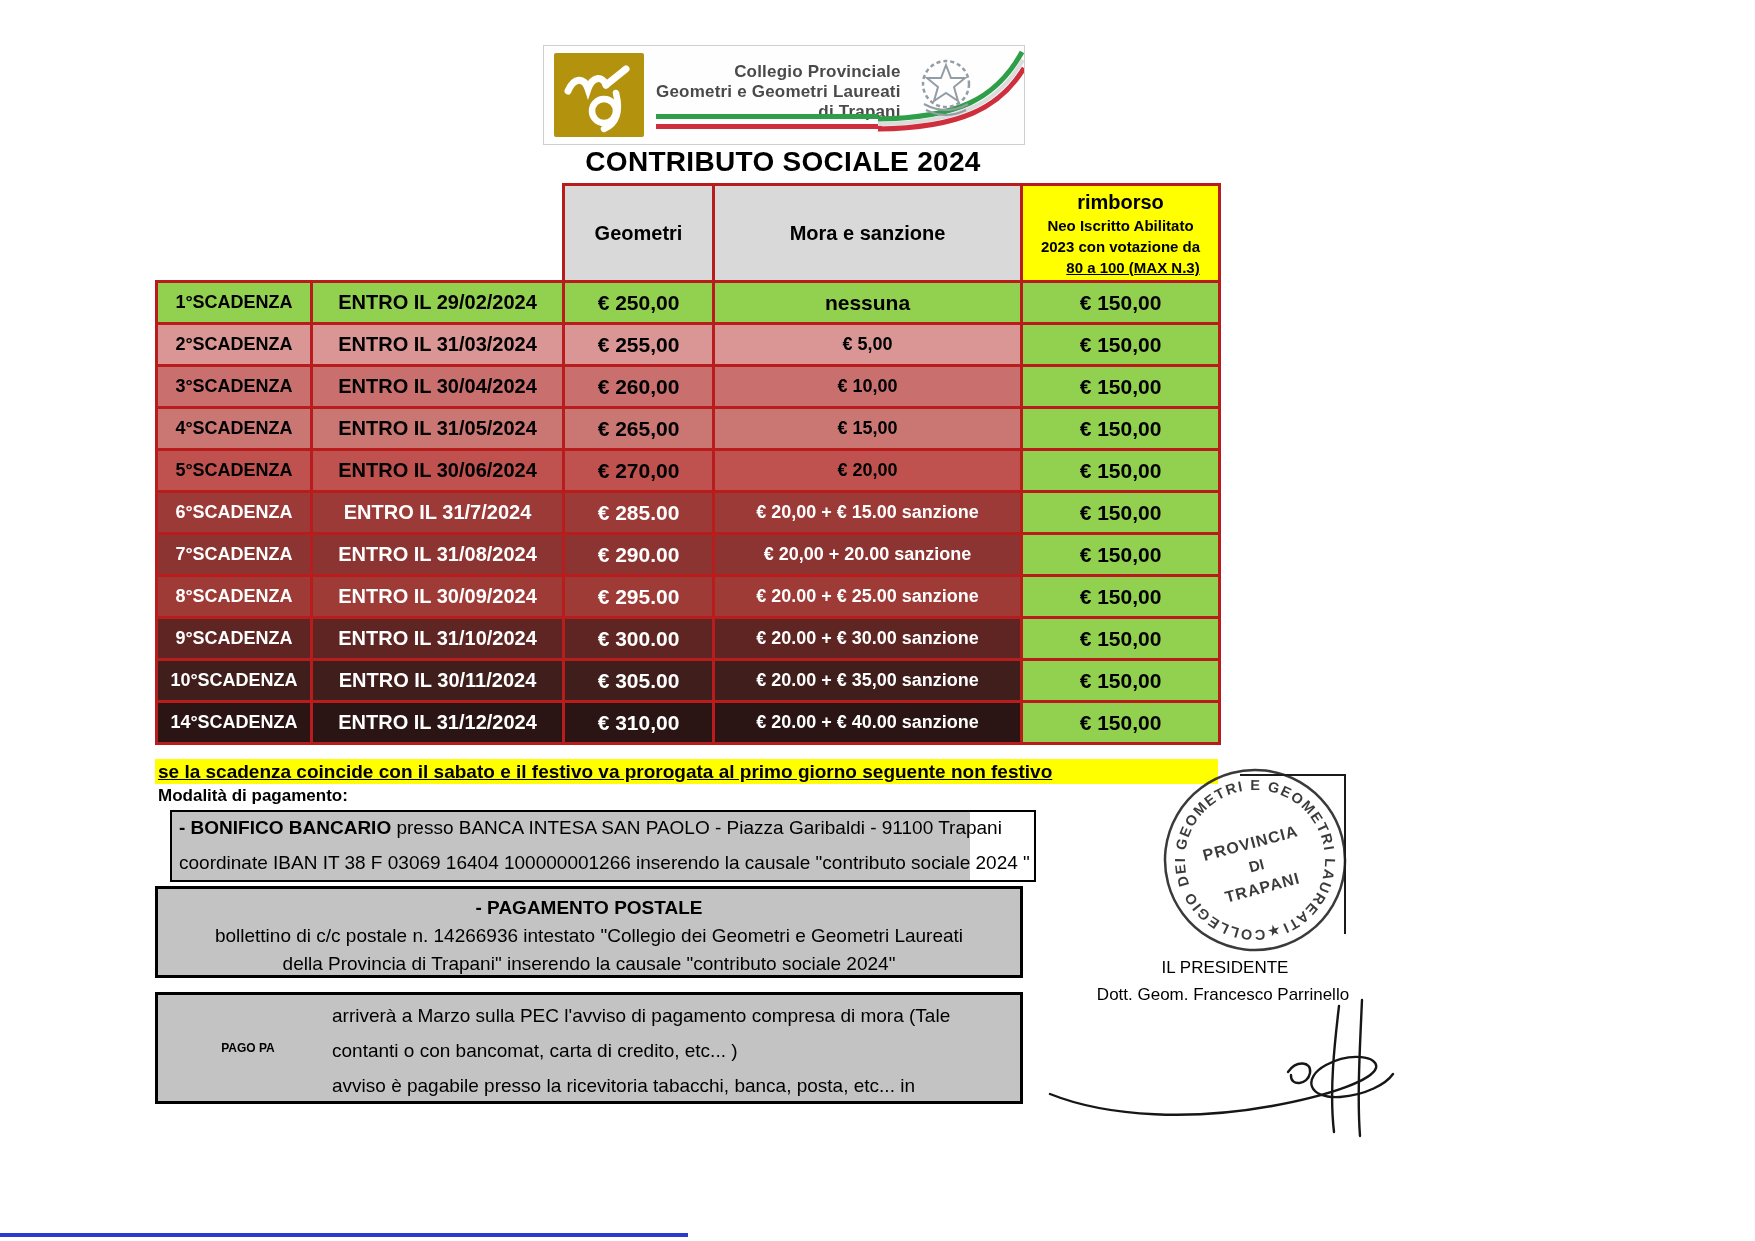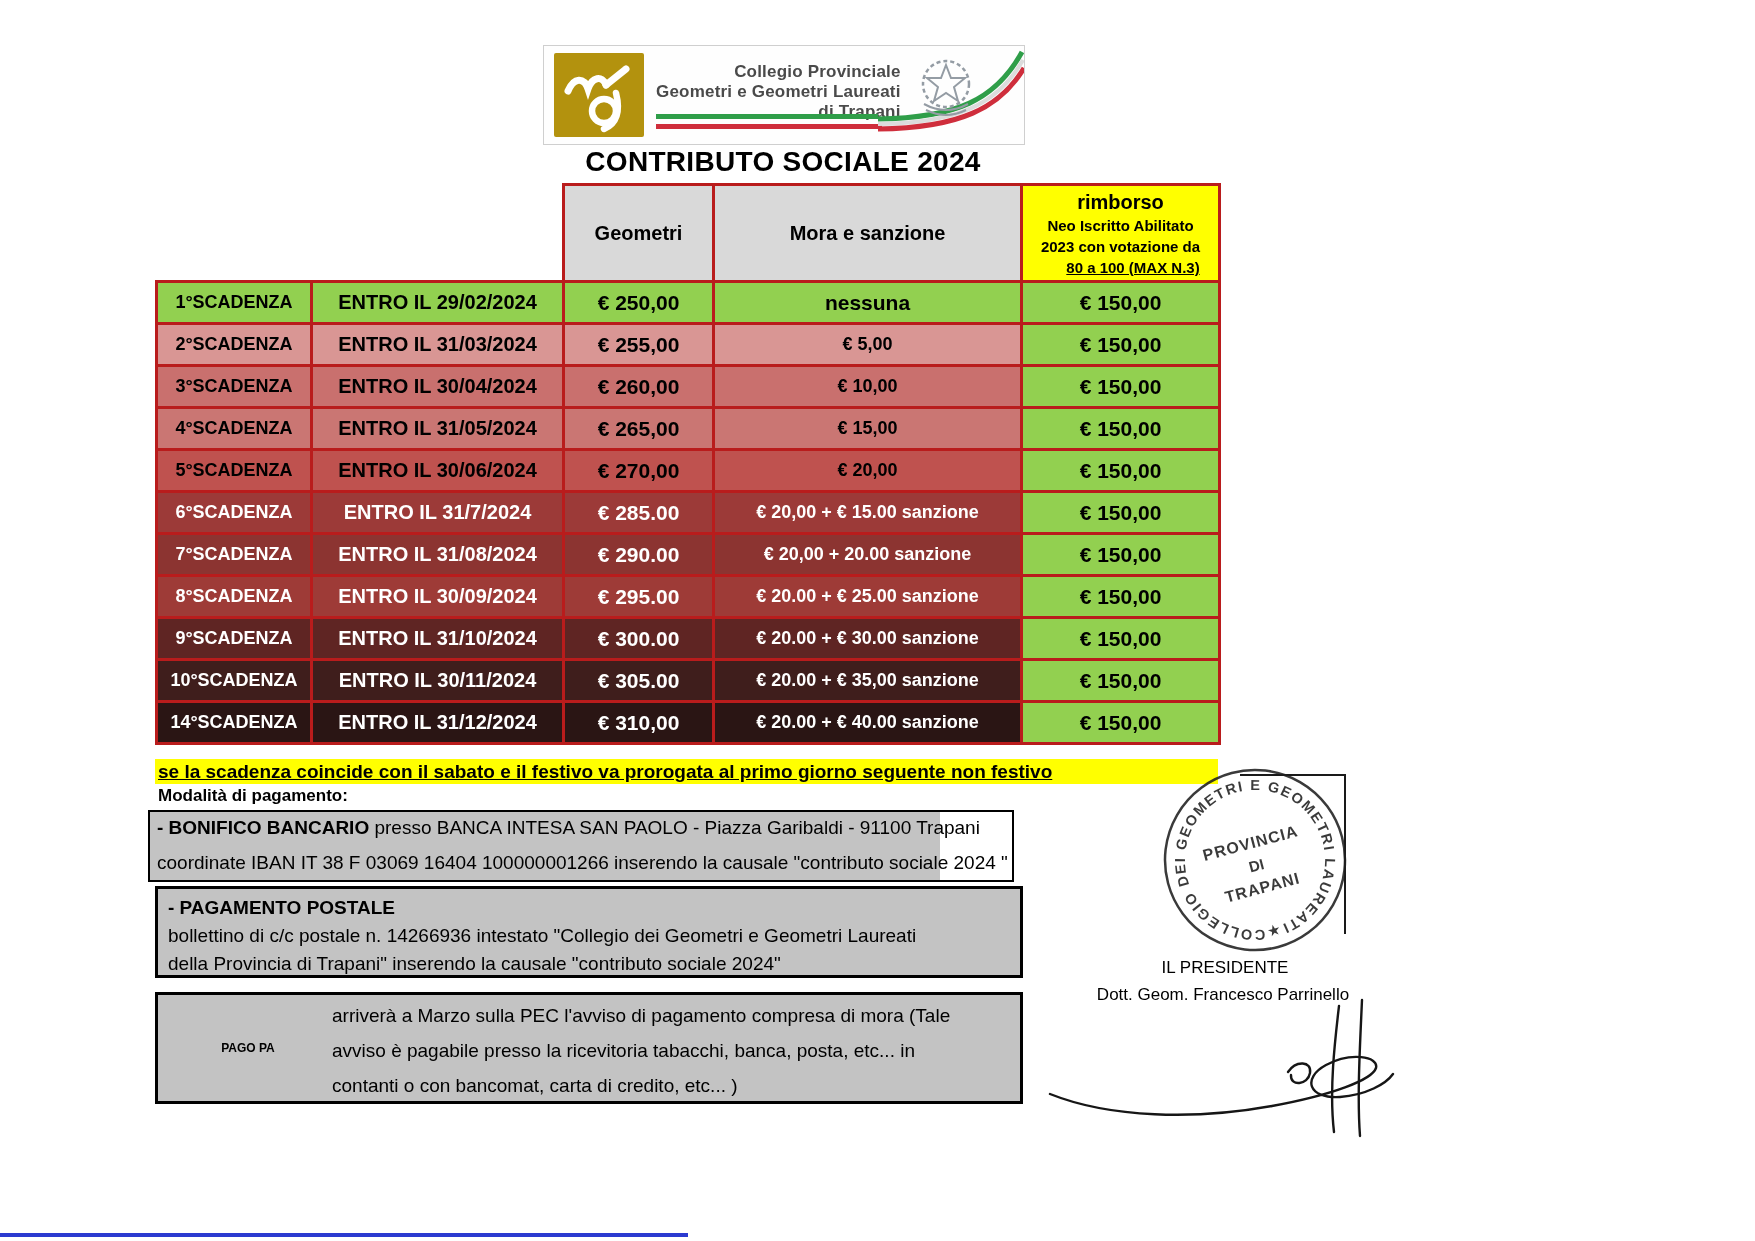--- a/index.html
+++ b/index.html
@@ -35,26 +35,26 @@
   td.c-mora.mora-big{font-size:21px;}
   td.c-rimborso{font-size:21px;}
 
   
   .note-bar{position:absolute;left:155px;top:759px;width:1063px;height:25px;background:#ffff00;display:flex;align-items:center;}
   .note-bar span{font-size:19px;font-weight:bold;text-decoration:underline;padding-left:3px;white-space:nowrap;}
 
   
   .modalita{position:absolute;left:158px;top:786px;font-size:17px;font-weight:bold;}
   .graybox{background:#c3c3c3;}
-  .bonifico-wrap{position:absolute;left:148px;top:810px;width:792px;height:72px;}
+  .bonifico-wrap{position:absolute;left:170px;top:810px;width:792px;height:72px;padding-left:8px;}
   .bonifico-border{position:absolute;left:0;top:0;width:866px;height:72px;border:2px solid #000;box-sizing:border-box;}
   .bonifico-l1{position:absolute;left:9px;top:7px;font-size:19px;white-space:nowrap;}
   .bonifico-l1 b{font-size:19px;}
   .bonifico-l2{position:absolute;left:9px;top:42px;font-size:19px;white-space:nowrap;}
-  .postale-box{position:absolute;left:155px;top:886px;width:868px;height:92px;border:3px solid #000;box-sizing:border-box;padding:5px 10px;}
+  .postale-box{position:absolute;left:155px;top:886px;width:868px;height:92px;border:3px solid #000;box-sizing:border-box;padding:5px 10px;text-align:center;}
   .postale-box .pl{font-size:19px;line-height:28px;white-space:nowrap;}
   .postale-box .pl.bold{font-weight:bold;}
   .pagopa-box{position:absolute;left:155px;top:992px;width:868px;height:112px;border:3px solid #000;box-sizing:border-box;display:flex;}
   .pagopa-label{width:152px;display:flex;align-items:center;justify-content:center;font-size:12px;font-weight:bold;padding-left:14px;}
   .pagopa-text{flex:1;padding:3px 8px 0 8px;font-size:19px;line-height:35px;}
   .pagopa-text div{white-space:nowrap;}
 
   
   .stamp{position:absolute;left:1150px;top:762px;width:210px;height:205px;}
   .crop-l{position:absolute;left:1240px;top:774px;width:104px;height:158px;border-top:2px solid #1a1a1a;border-right:2px solid #1a1a1a;}
@@ -222,22 +222,22 @@
   <div class="postale-box graybox">
     <div class="pl bold">- PAGAMENTO POSTALE</div>
     <div class="pl">bollettino di c/c postale n. 14266936 intestato "Collegio dei Geometri e Geometri Laureati</div>
     <div class="pl">della Provincia di Trapani" inserendo la causale "contributo sociale 2024"</div>
   </div>
 
   <div class="pagopa-box graybox">
     <div class="pagopa-label">PAGO PA</div>
     <div class="pagopa-text">
       <div>arriverà a Marzo sulla PEC l'avviso di pagamento compresa di mora (Tale</div>
+      <div>contanti o con bancomat, carta di credito, etc... )</div>
       <div>avviso  è pagabile presso la ricevitoria tabacchi, banca, posta, etc... in</div>
-      <div>contanti o con bancomat, carta di credito, etc... )</div>
     </div>
   </div>
 
   <div class="crop-l"></div>
   <svg class="stamp" viewBox="0 0 210 205">
     <defs>
       <path id="ringp" d="M 105 168 a 70 70 0 1 1 0.02 0" fill="none"></path>
     </defs>
     <g transform="rotate(-15 105 98)" fill="#1f1f1f" opacity="0.88">
       <circle cx="105" cy="98" r="90" fill="none" stroke="#1f1f1f" stroke-width="2.5"></circle>

